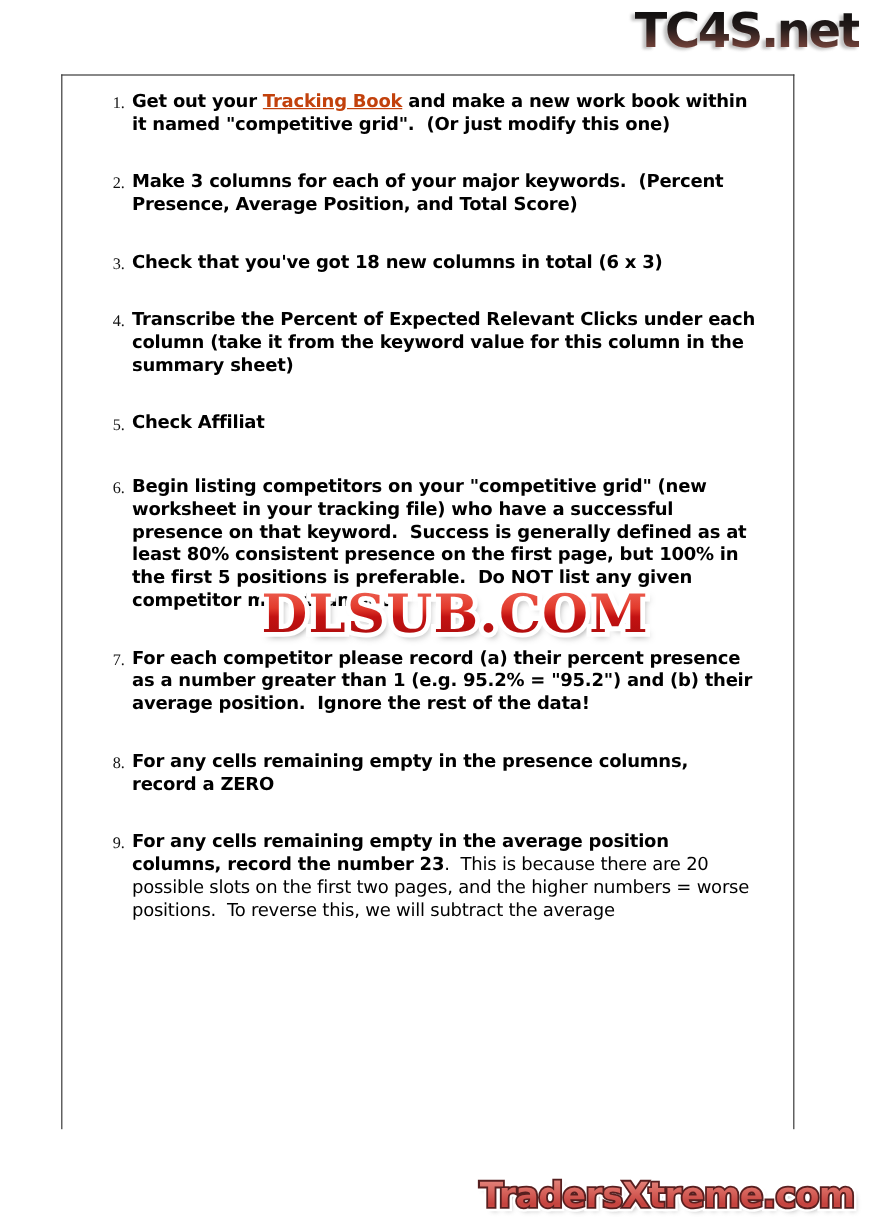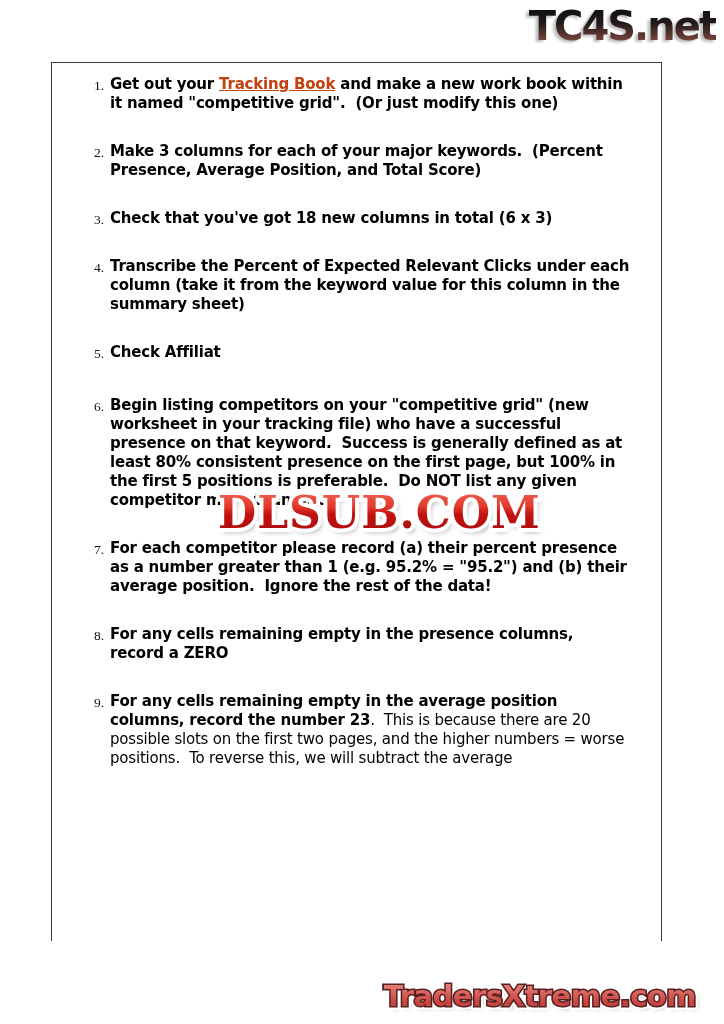--- a/index.html
+++ b/index.html
@@ -107,21 +107,21 @@
     color: transparent;
   }
 
   
   .txm-logo {
     position: absolute; right: 12px; top: 976px;
     height: 42px;
     font-size: 29px; font-weight: bold; letter-spacing: -0.5px;
     line-height: 40px; white-space: nowrap;
   }
-  .txm-logo span { position: absolute; right: 16px; top: 0; }
+  .txm-logo span { position: absolute; right: 0; top: 0; }
   .txm-logo .glow {
     color: #fff;
     -webkit-text-stroke: 7px #ffffff;
     text-shadow: 0 0 3px rgba(255,255,255,.9), 3px 3px 4px rgba(100,100,100,.45);
   }
   .txm-logo .stroke {
     color: #571f1f;
     -webkit-text-stroke: 3px #571f1f;
   }
   .txm-logo .fill {

